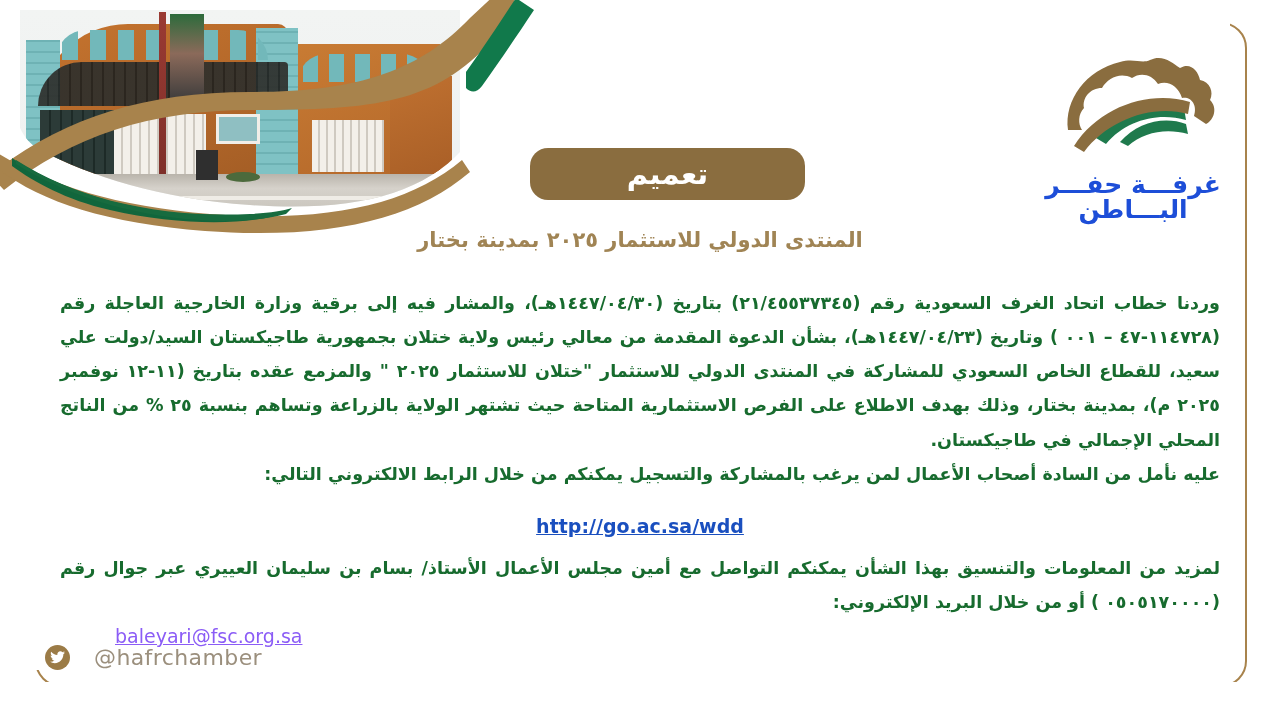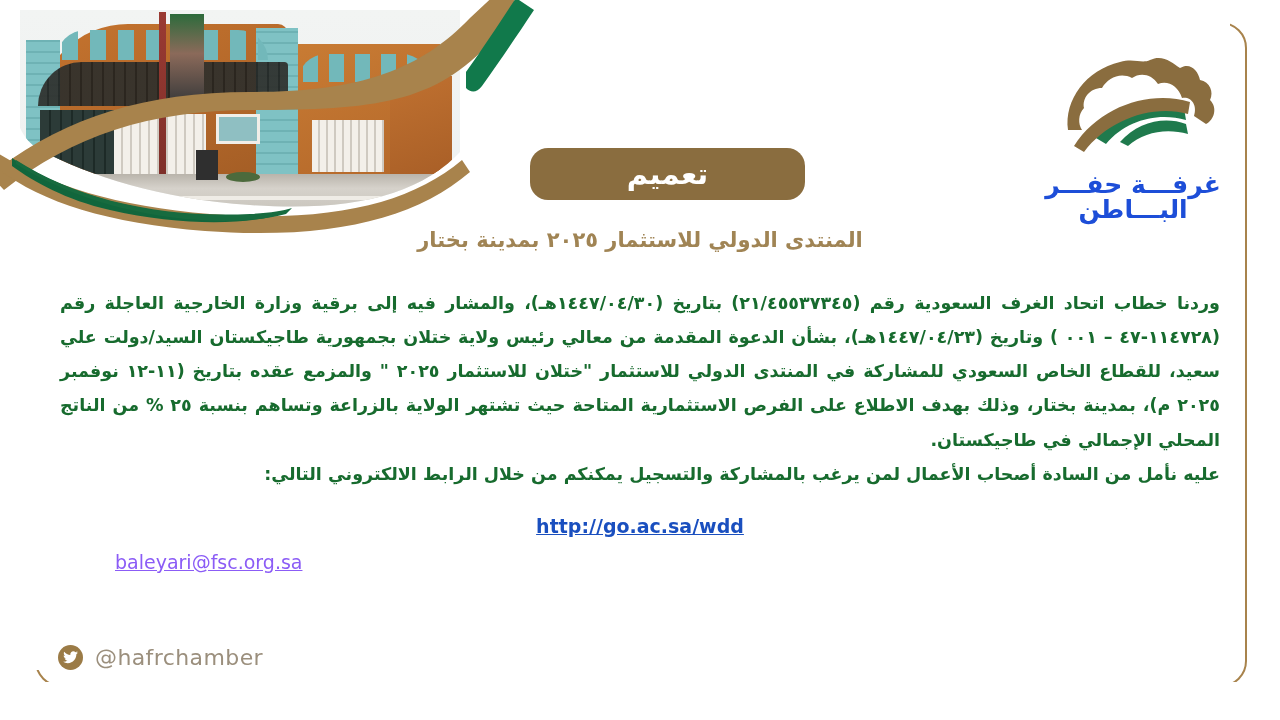--- a/index.html
+++ b/index.html
@@ -296,25 +296,25 @@
     font-size: 19px;
     font-weight: 400;
     text-decoration: underline;
     direction: ltr;
     display: inline-block;
   }
 
   
   .social {
     position: absolute;
-    left: 58px;
+    left: 45px;
     top: 645px;
     display: flex;
     align-items: center;
-    gap: 12px;
+    gap: 24px;
     z-index: 7;
     direction: ltr;
   }
   .tw-circle {
     width: 25px; height: 25px;
     border-radius: 50%;
     background: #9b7b46;
     display: flex; align-items: center; justify-content: center;
   }
   .tw-handle {
@@ -406,20 +406,21 @@
     <div class="doc-title">المنتدى الدولي للاستثمار ٢٠٢٥ بمدينة بختار</div>
 
     <div class="body-text">وردنا خطاب اتحاد الغرف السعودية رقم (٢١/٤٥٥٣٧٣٤٥) بتاريخ (١٤٤٧/٠٤/٣٠هـ)، والمشار فيه إلى برقية وزارة الخارجية العاجلة رقم (١١٤٧٢٨-٤٧ – ٠٠١ ) وتاريخ (١٤٤٧/٠٤/٢٣هـ)، بشأن الدعوة المقدمة من معالي رئيس ولاية ختلان بجمهورية طاجيكستان السيد/دولت علي سعيد، للقطاع الخاص السعودي للمشاركة في المنتدى الدولي للاستثمار "ختلان للاستثمار ٢٠٢٥ " والمزمع عقده بتاريخ (١١-١٢ نوفمبر ٢٠٢٥ م)، بمدينة بختار، وذلك بهدف الاطلاع على الفرص الاستثمارية المتاحة حيث تشتهر الولاية بالزراعة وتساهم بنسبة ٢٥ % من الناتج المحلي الإجمالي في طاجيكستان.</div>
 
     <div class="body-text para-center-end">عليه نأمل من السادة أصحاب الأعمال لمن يرغب بالمشاركة والتسجيل يمكنكم من خلال الرابط الالكتروني التالي:</div>
 
     <div class="link-line">
       <a class="weblink" href="#">http://go.ac.sa/wdd</a>
     </div>
 
+    <div class="body-text">لمزيد من المعلومات والتنسيق بهذا الشأن يمكنكم التواصل مع أمين مجلس الأعمال الأستاذ/ بسام بن سليمان العييري عبر جوال رقم (٠٥٠٥١٧٠٠٠٠ ) أو من خلال البريد الإلكتروني:</div>
 
     <div class="mail-line">
       <a class="maillink" href="#">baleyari@fsc.org.sa</a>
     </div>
   </div>
 
   <div class="social">
     <span class="tw-circle">
       <svg width="15" height="13" viewBox="0 0 16 14" aria-hidden="true">
         <path d="M16,1.7 C15.4,2 14.8,2.2 14.1,2.3 C14.8,1.9 15.3,1.2 15.6,0.4

